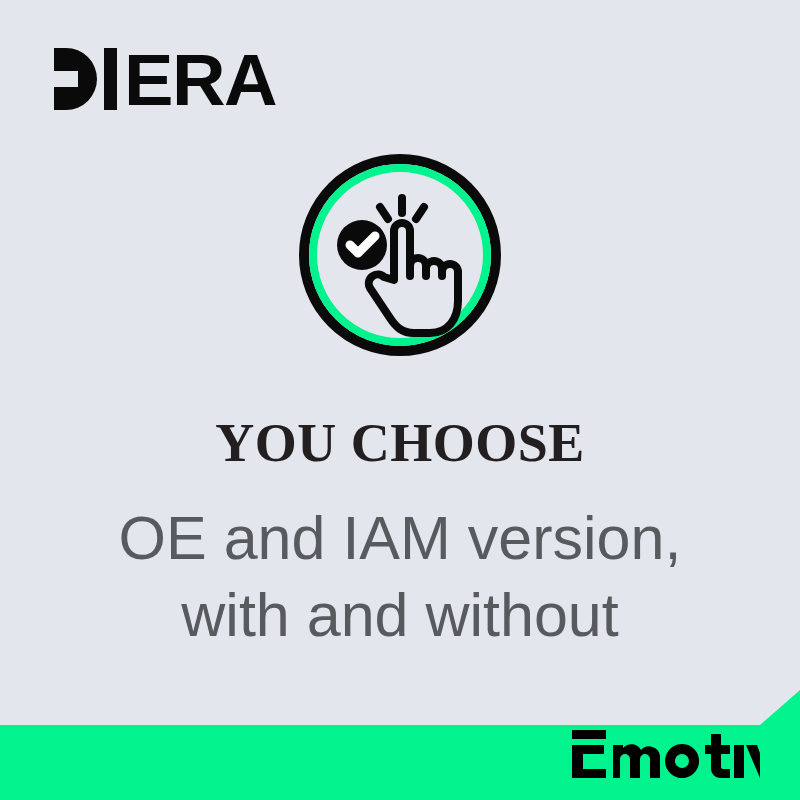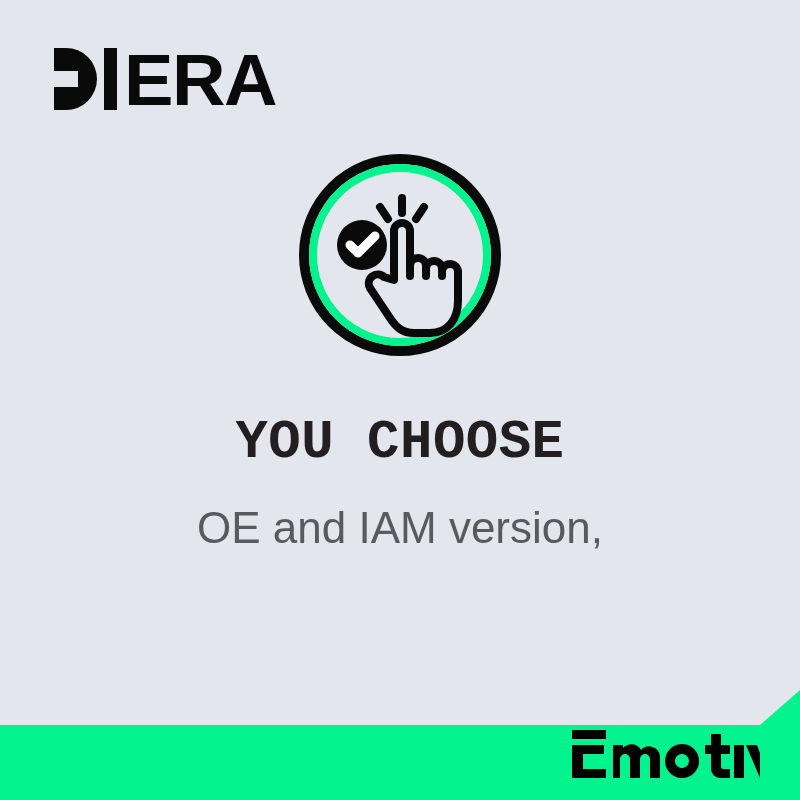--- a/index.html
+++ b/index.html
@@ -48,36 +48,36 @@
   }
   .icon-badge svg { display: block; }
 
   
   .headline {
     position: absolute;
     left: 0;
     top: 415px;
     width: 800px;
     text-align: center;
-    font-family: Liberation Mono, monospace;
+    font-family: Liberation Serif, serif;
     font-weight: 700;
     font-size: 54px;
     letter-spacing: 0.5px;
     color: #231f20;
     line-height: 1.05;
   }
   .subcopy {
     position: absolute;
     left: 0;
     top: 500px;
     width: 800px;
     text-align: center;
     font-family: "Liberation Sans", sans-serif;
     font-weight: 400;
-    font-size: 44px;
+    font-size: 61px;
     line-height: 1.26;
     color: #585b5e;
   }
   .subcopy .line { display: block; white-space: nowrap; }
 
   
   .footer-banner {
     position: absolute;
     left: 0;
     top: 690px;
@@ -154,20 +154,21 @@
                  a9 9 0 0 1 14 -11
                  z"></path>
       </g>
     </svg>
   </div>
 
   <div class="headline">YOU CHOOSE</div>
 
   <div class="subcopy">
     <span class="line">OE and IAM version,</span>
+    <span class="line">with and without</span>
   </div>
 
   <div class="footer-banner">
     <div class="footer-wordmark">
       <svg width="190" height="52" viewBox="0 0 190 52" aria-hidden="true">
 
         <rect x="2" y="2" width="34" height="9" fill="#000000"></rect>
         <rect x="2" y="17" width="11" height="33" fill="#000000"></rect>
         <rect x="13" y="17" width="21" height="9" fill="#000000"></rect>
         <rect x="13" y="41" width="23" height="9" fill="#000000"></rect>

